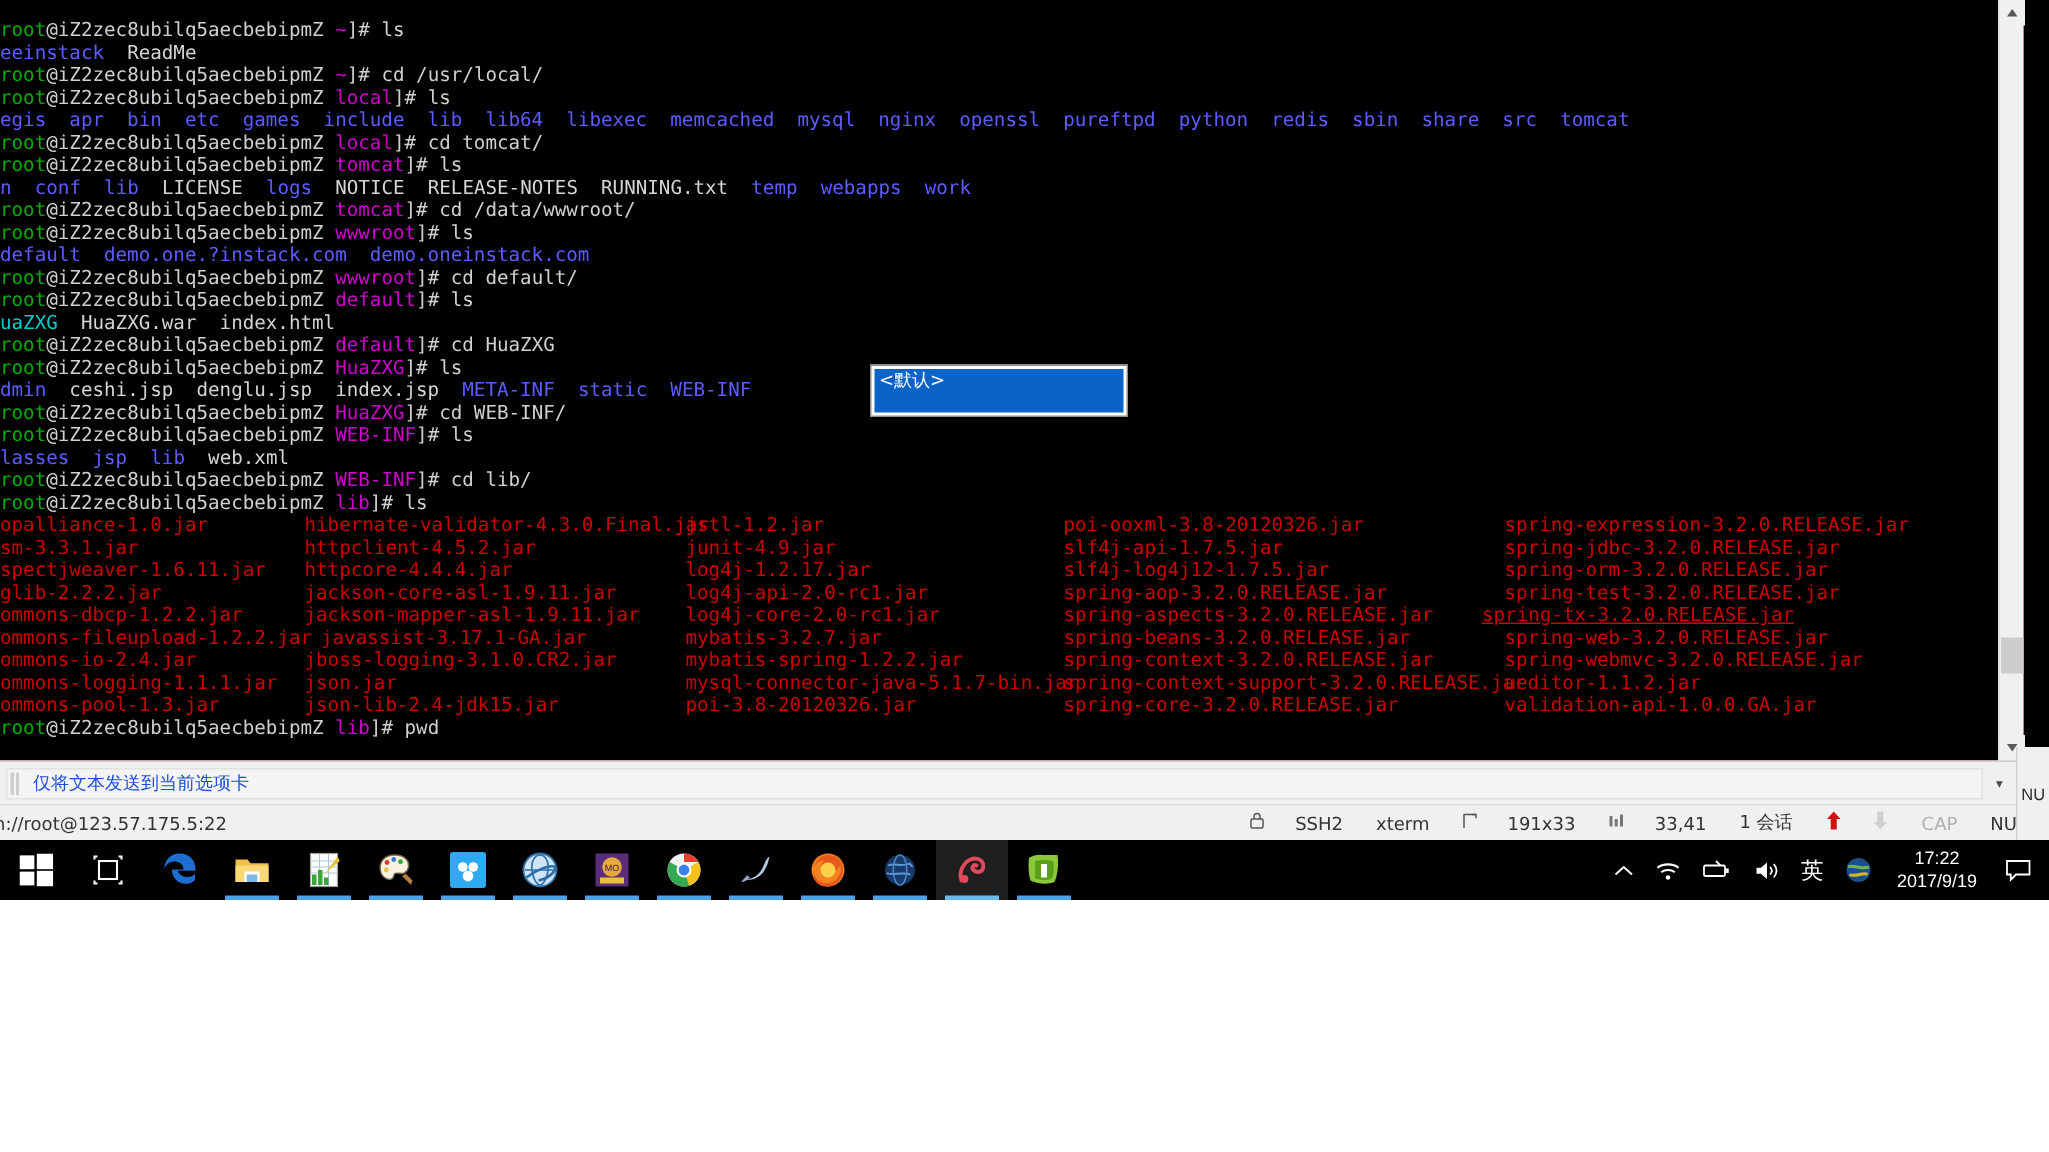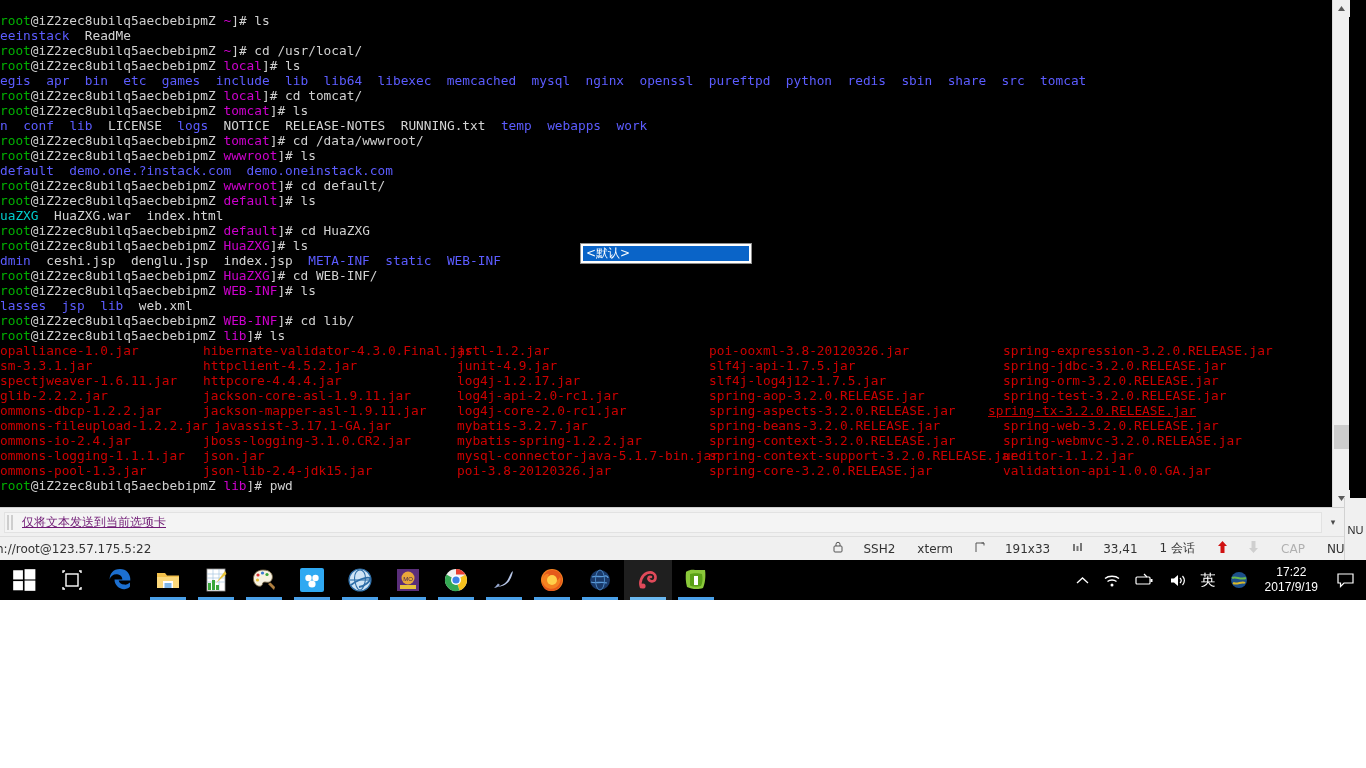--- a/index.html
+++ b/index.html
@@ -68,23 +68,22 @@
     flex:1; height:21px; margin-left:4px; margin-right:2px;
     background:#f4f4f4; border:1px solid #e2e2e2;
     display:flex; align-items:center;
   }
   #send-grip {
     width:9px; height:15px; margin-left:2px;
     background:linear-gradient(to right,#b9b9b9 0 2px,transparent 2px 4px,#b9b9b9 4px 6px,transparent 6px);
     opacity:.65;
   }
   #send-text {
-    font-size:12px; color:#701a75; padding-left:6px;
+    font-size:12px; color:#1d4ed8; padding-left:6px;
     font-family:"DejaVu Sans", sans-serif;
-    text-decoration:underline;
   }
   #send-caret {
     width:18px; text-align:center; font-size:9px; color:#4a4a4a;
   }
   #send-menu {
     width:24px; text-align:center; font-size:15px; color:#3c3c3c; line-height:1;
   }
 
   
   #status-bar {
@@ -96,21 +95,21 @@
   #status-left { padding-left:0px; margin-left:-4px; white-space:nowrap; }
   #status-right { margin-left:auto; display:flex; align-items:center; }
   .st-item { display:flex; align-items:center; gap:20px; padding:0 11px; white-space:nowrap; }
   .st-muted { color:#b0b0b0; }
   .arrow-up { color:#d01111; font-size:13px; }
   .arrow-dn { color:#c9c9c9; font-size:13px; }
   .mini-icon { color:#666; font-size:11px; }
 
   
   #combo-popup {
-    position:absolute; left:580px; top:243px; width:172px; height:21px;
+    position:absolute; left:580px; top:243px; width:172px; height:35px;
     background:#ffffff; border:1px solid #8f8f8f;
     padding:2px; 
   }
   #combo-item {
     width:100%; height:100%; background:#0a64c8;
     color:#ffffff; font-size:12px; line-height:15px;
     padding-left:3px;
     font-family:"DejaVu Sans", sans-serif;
     white-space:nowrap; overflow:hidden;
   }

